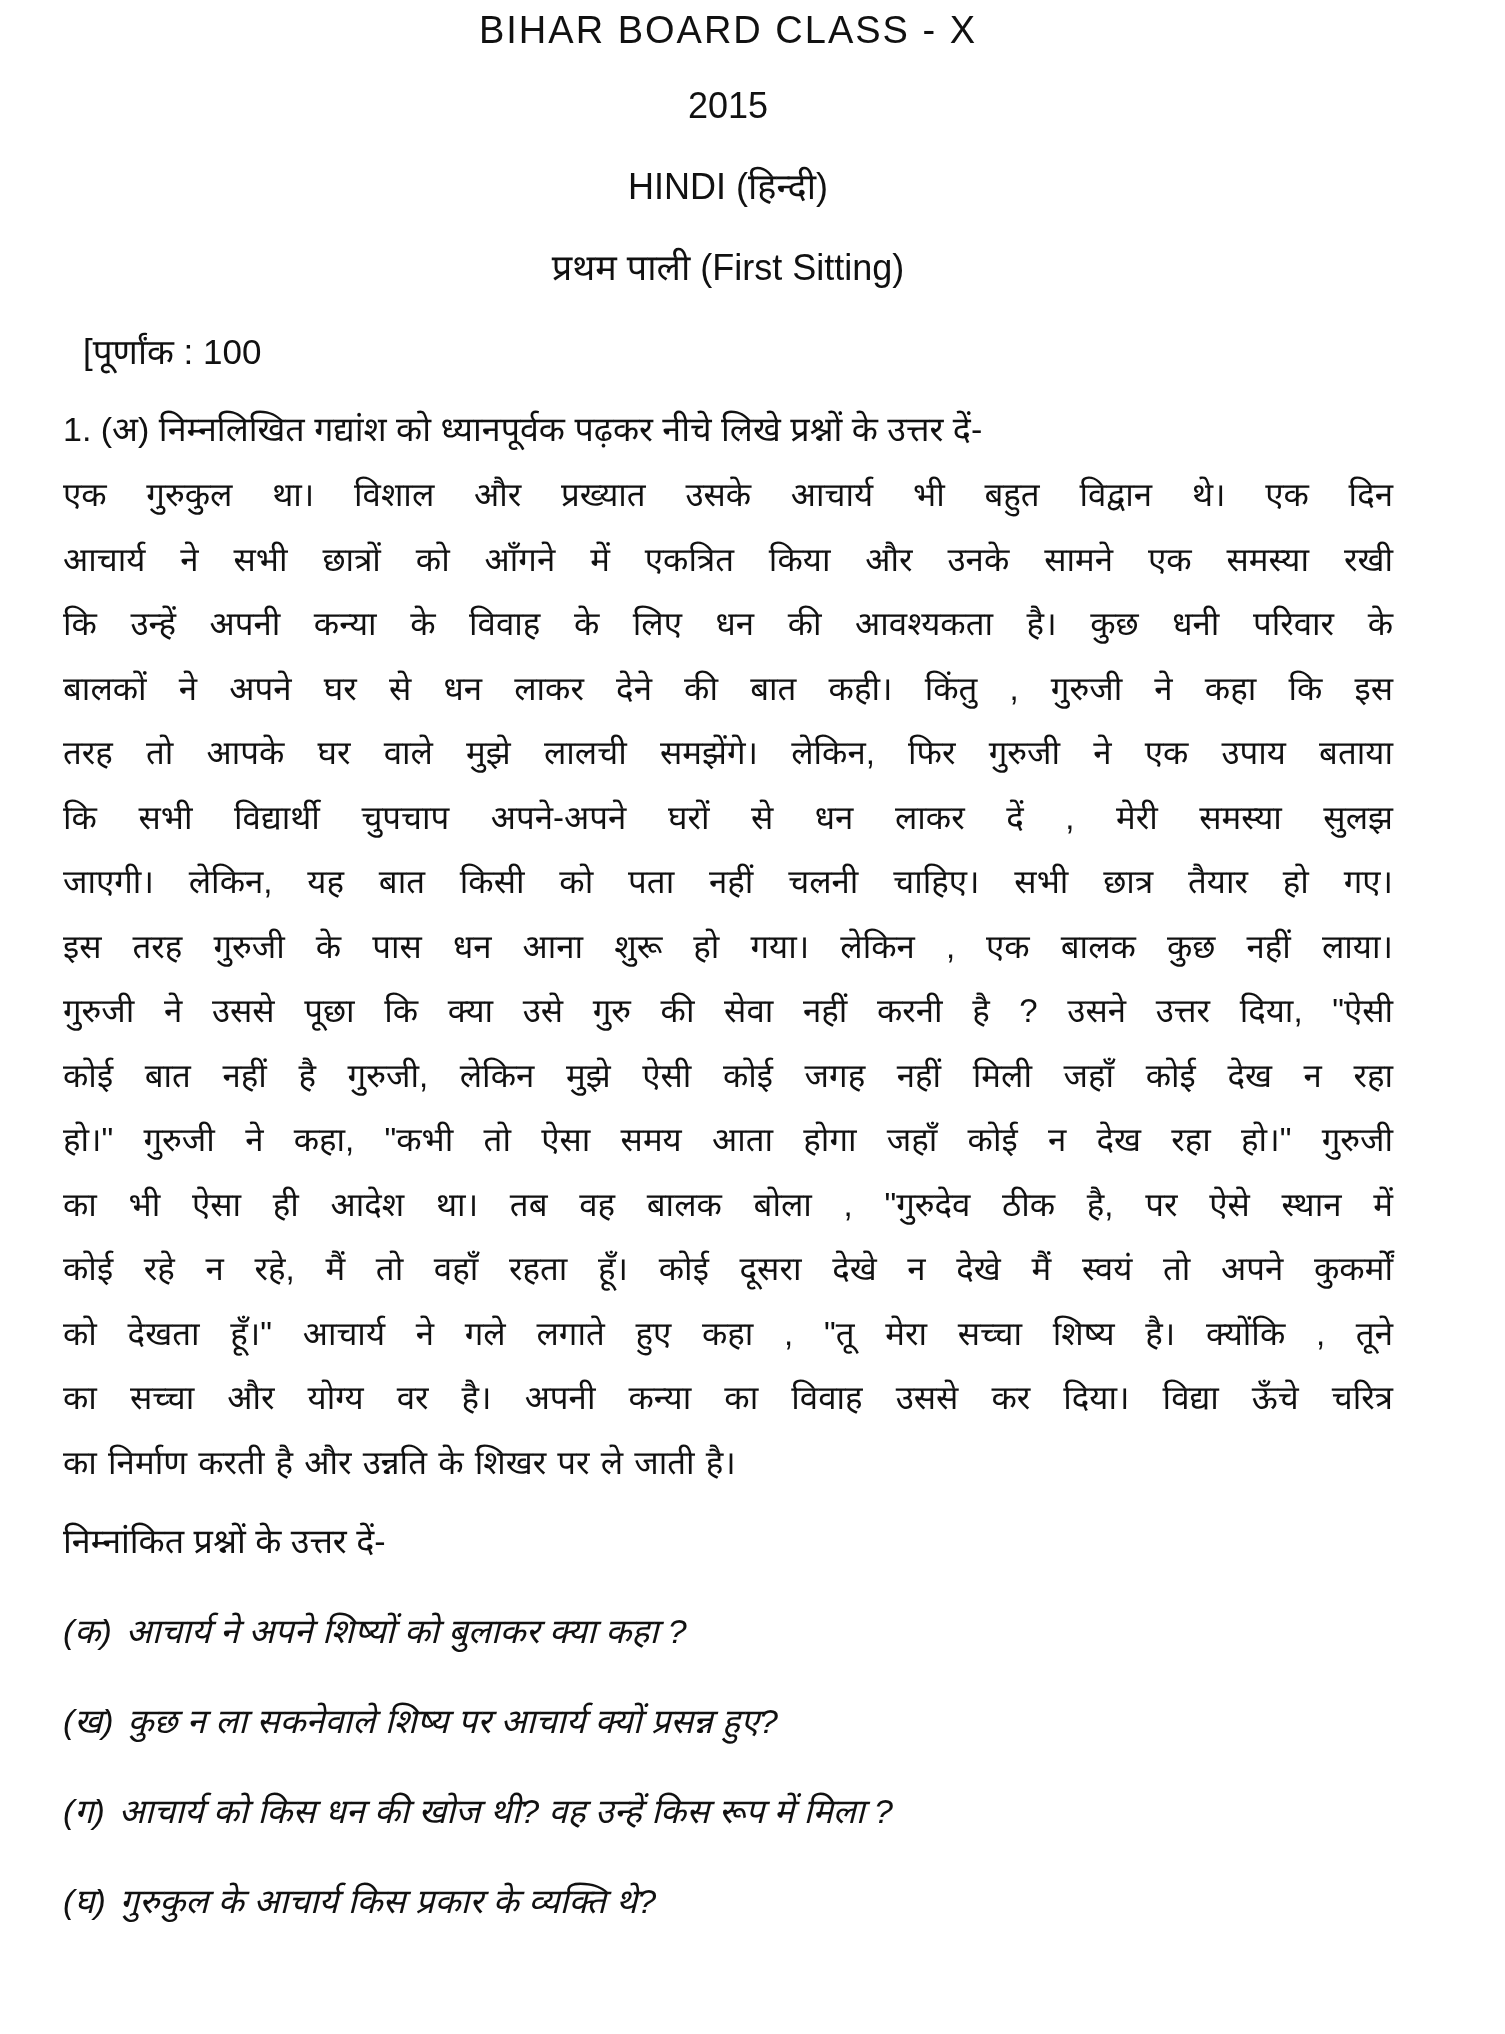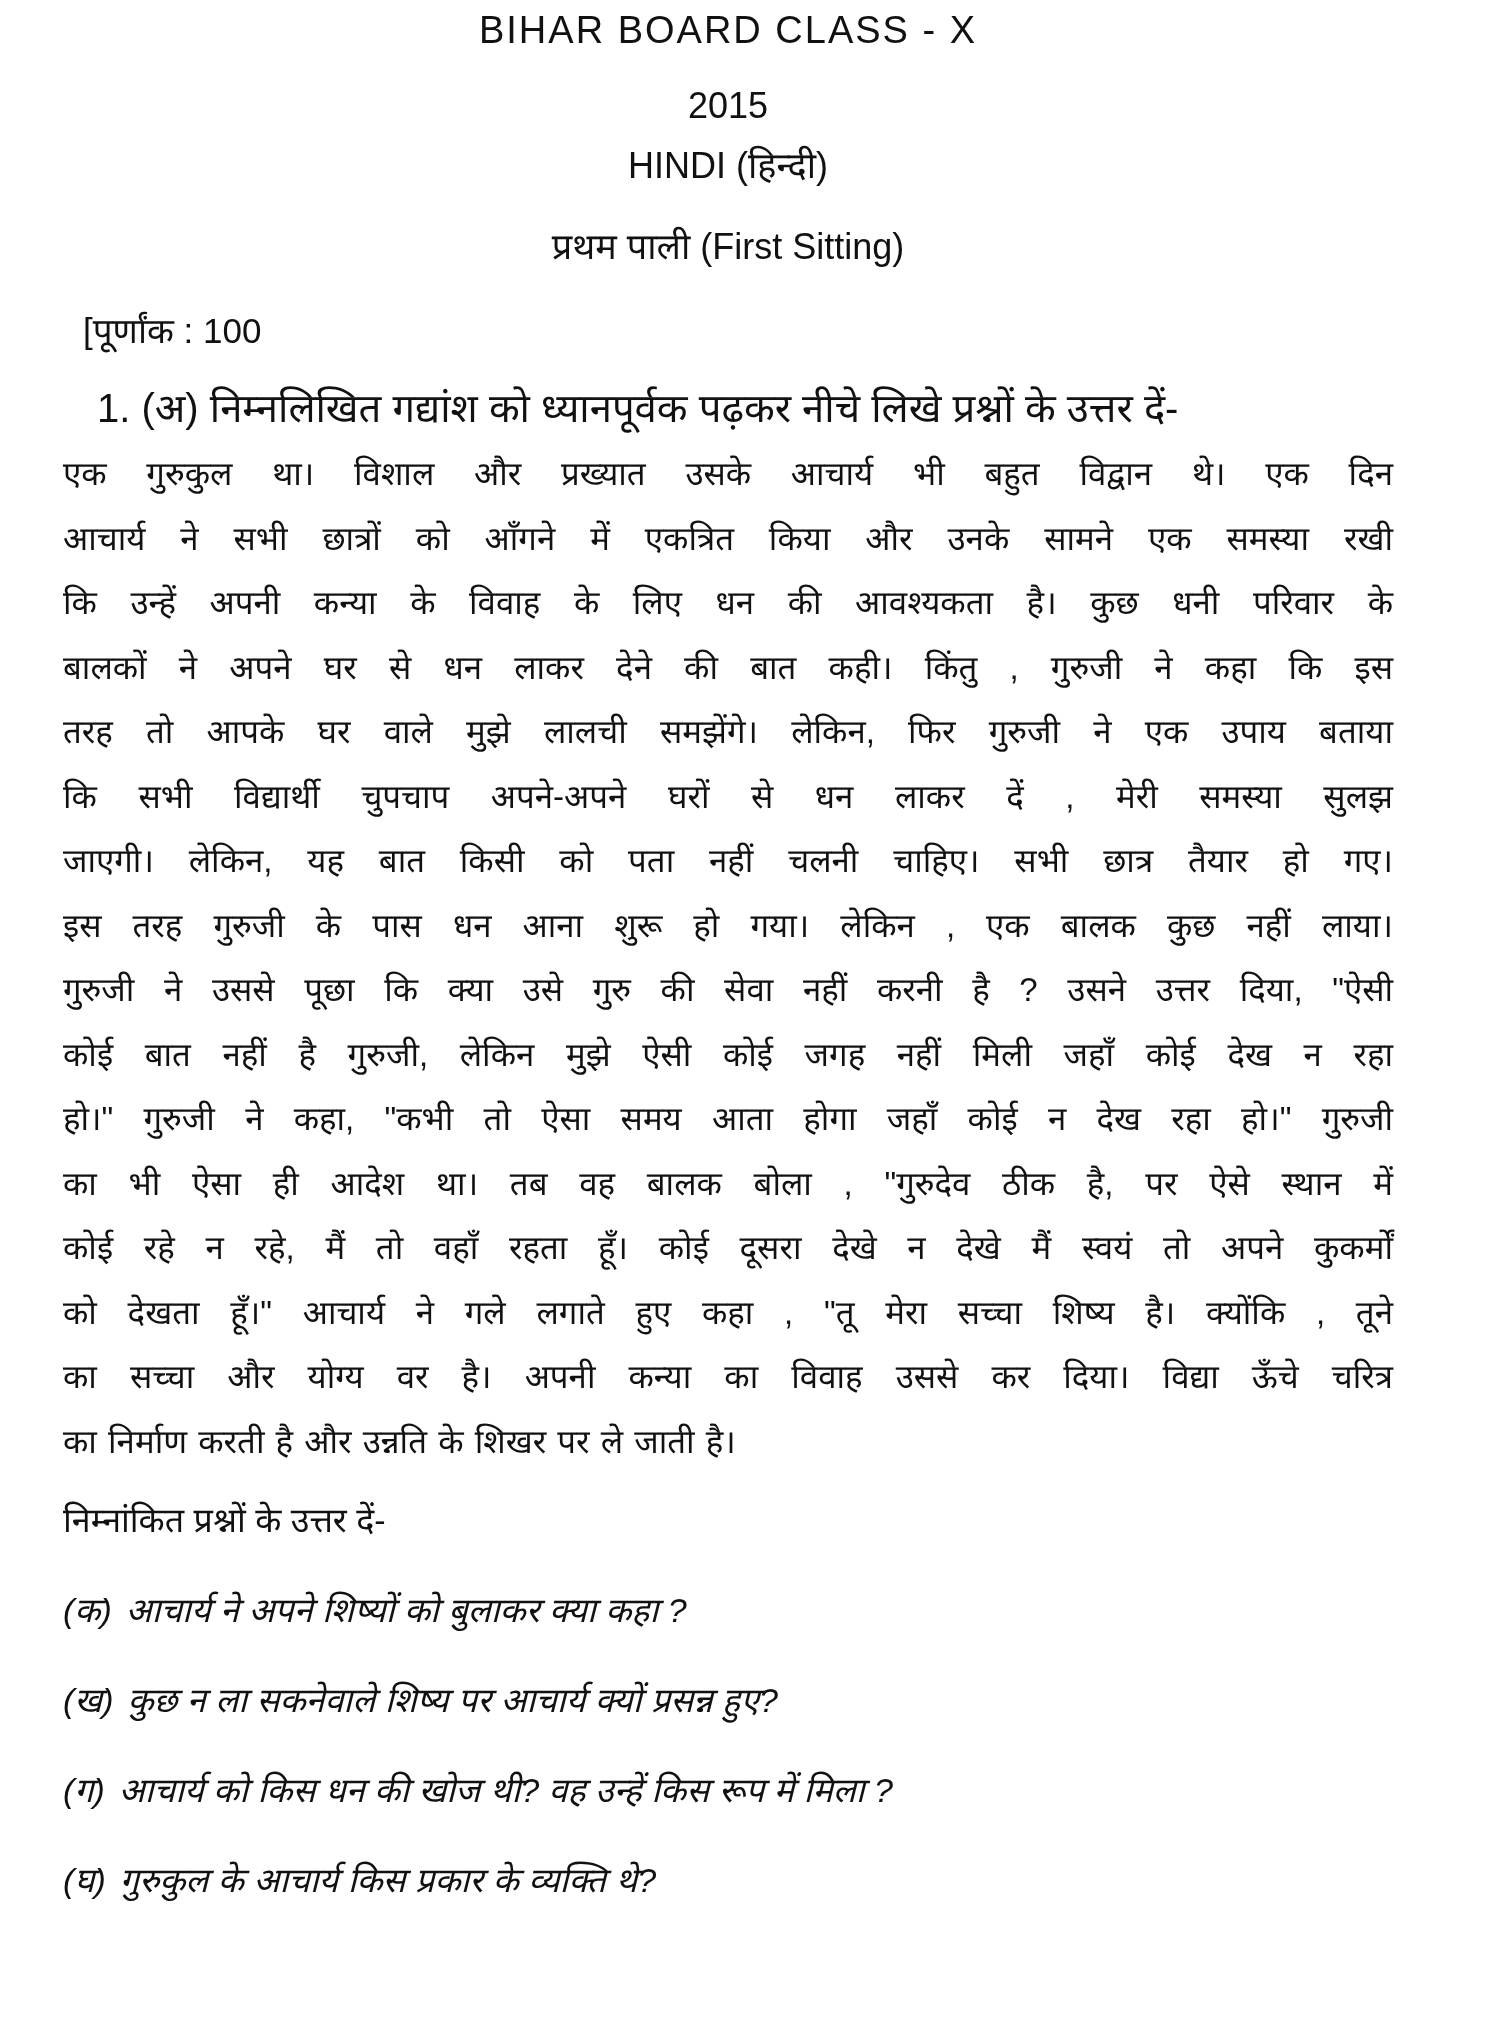--- a/index.html
+++ b/index.html
@@ -25,21 +25,21 @@
     font-size: 38px;
     line-height: 44px;
     letter-spacing: 2px;
   }
   .exam-year {
     margin-top: 32px;
     font-size: 36px;
     line-height: 44px;
   }
   .subject-title {
-    margin-top: 16px;
+    margin-top: 37px;
     font-size: 36px;
     line-height: 44px;
   }
   .sitting-title {
     margin-top: 36px;
     font-size: 36px;
     line-height: 46px;
   }
 
   .meta-row {
@@ -47,23 +47,22 @@
     display: flex;
     justify-content: space-between;
     align-items: baseline;
     font-size: 35px;
     line-height: 46px;
     padding-left: 20px;
   }
 
   .intro-line {
     margin-top: 30px;
-    font-size: 40px;
+    font-size: 34px;
     line-height: 48px;
-    margin-left: 34px;
   }
 
   .passage {
     margin-top: 10px;
   }
   .pline {
     font-size: 33px;
     line-height: 64.5px;
     text-align: justify;
     text-align-last: justify;

